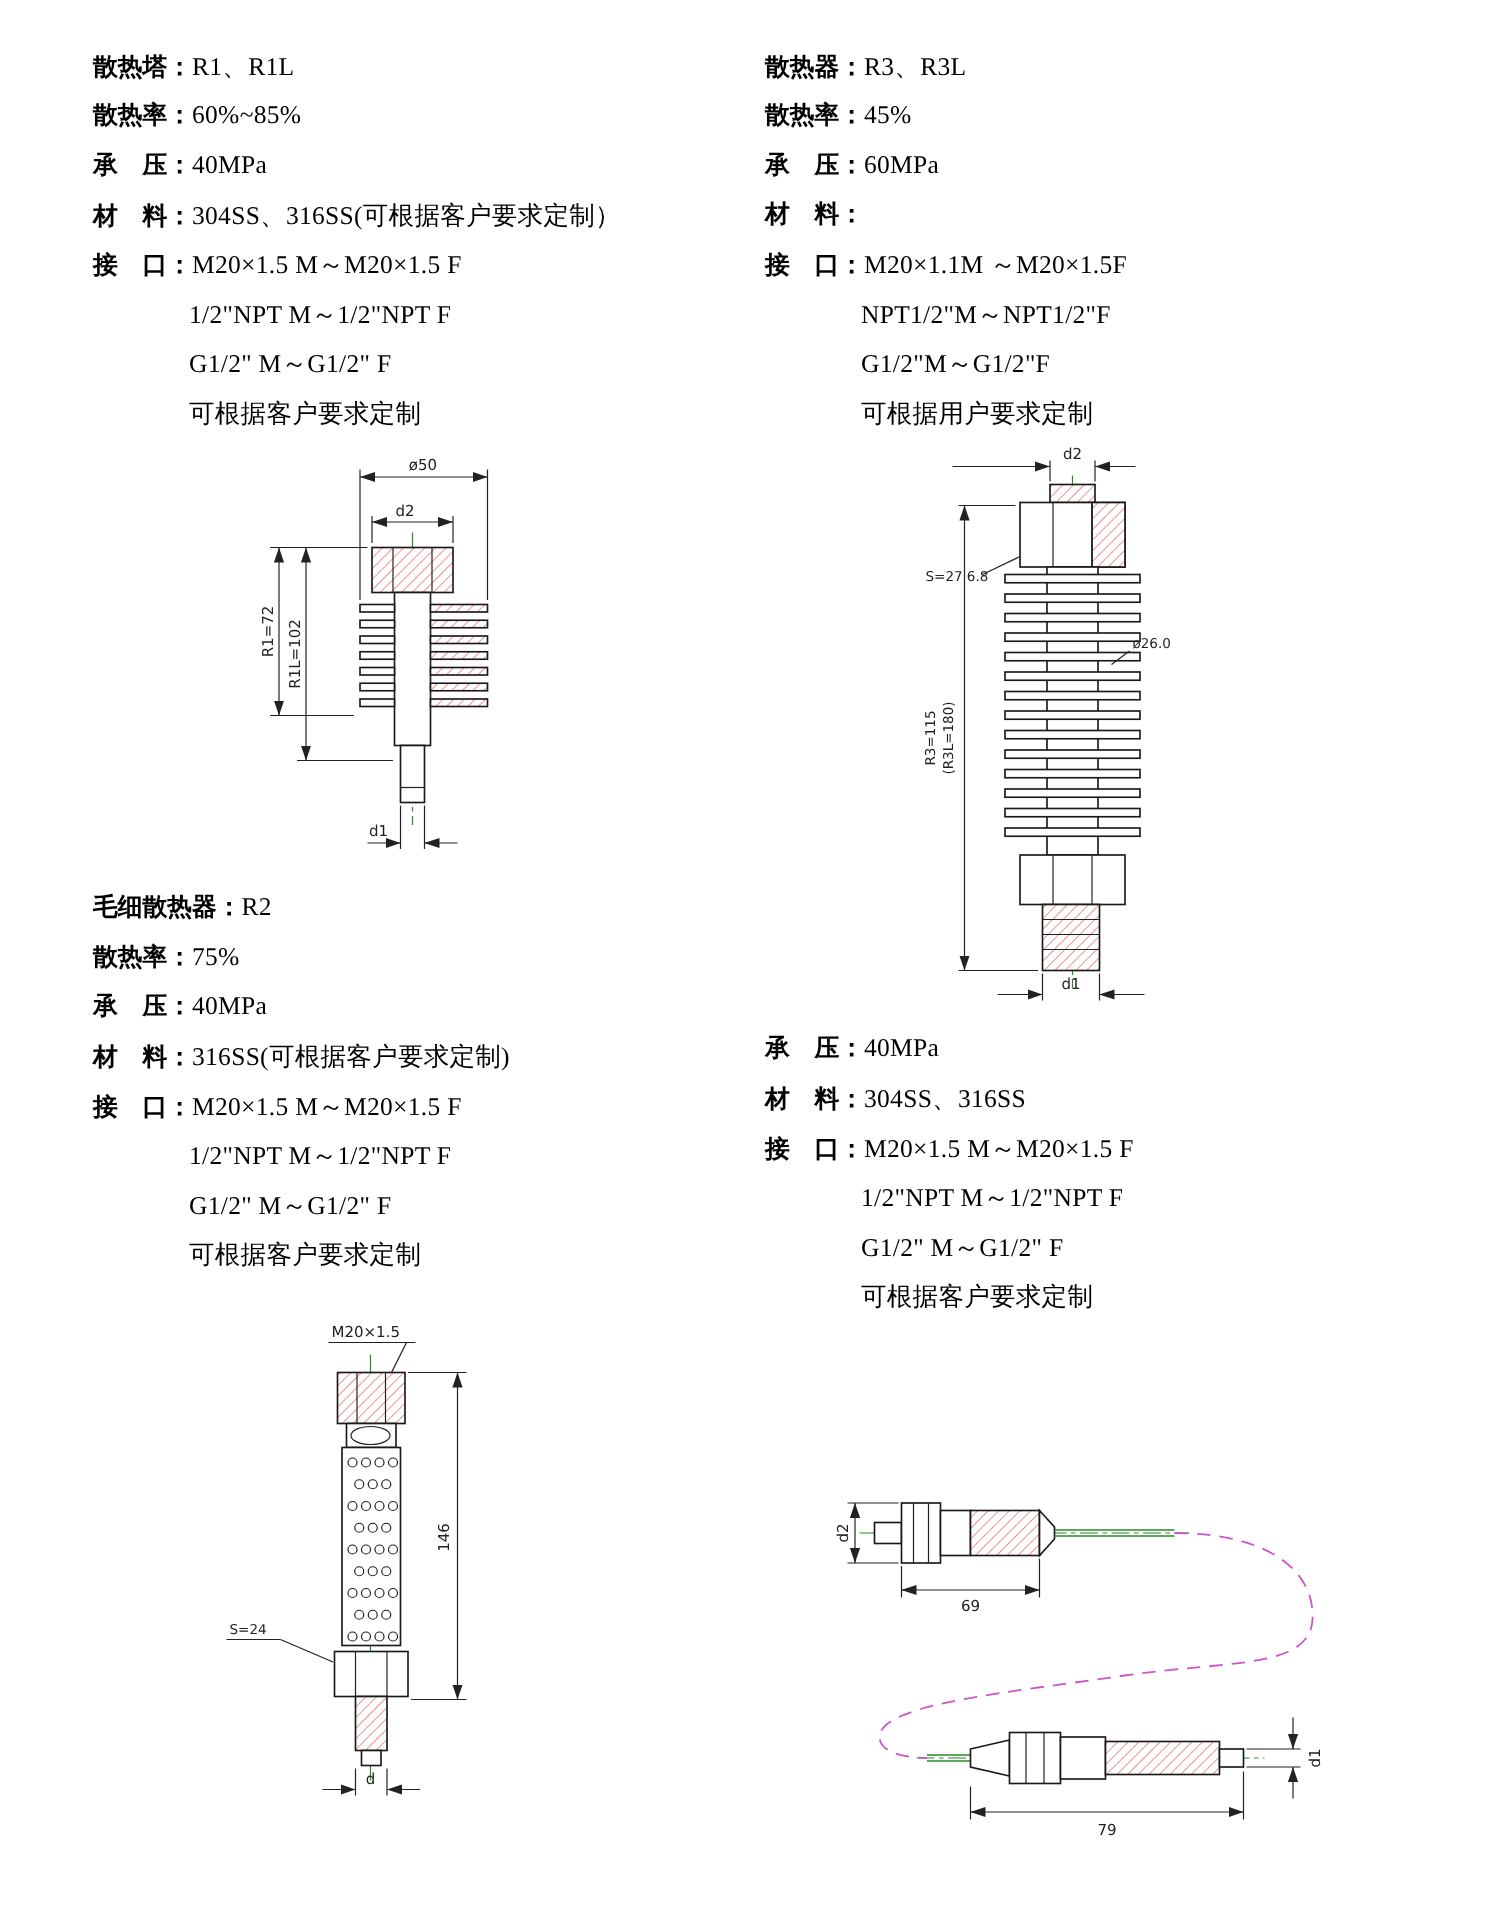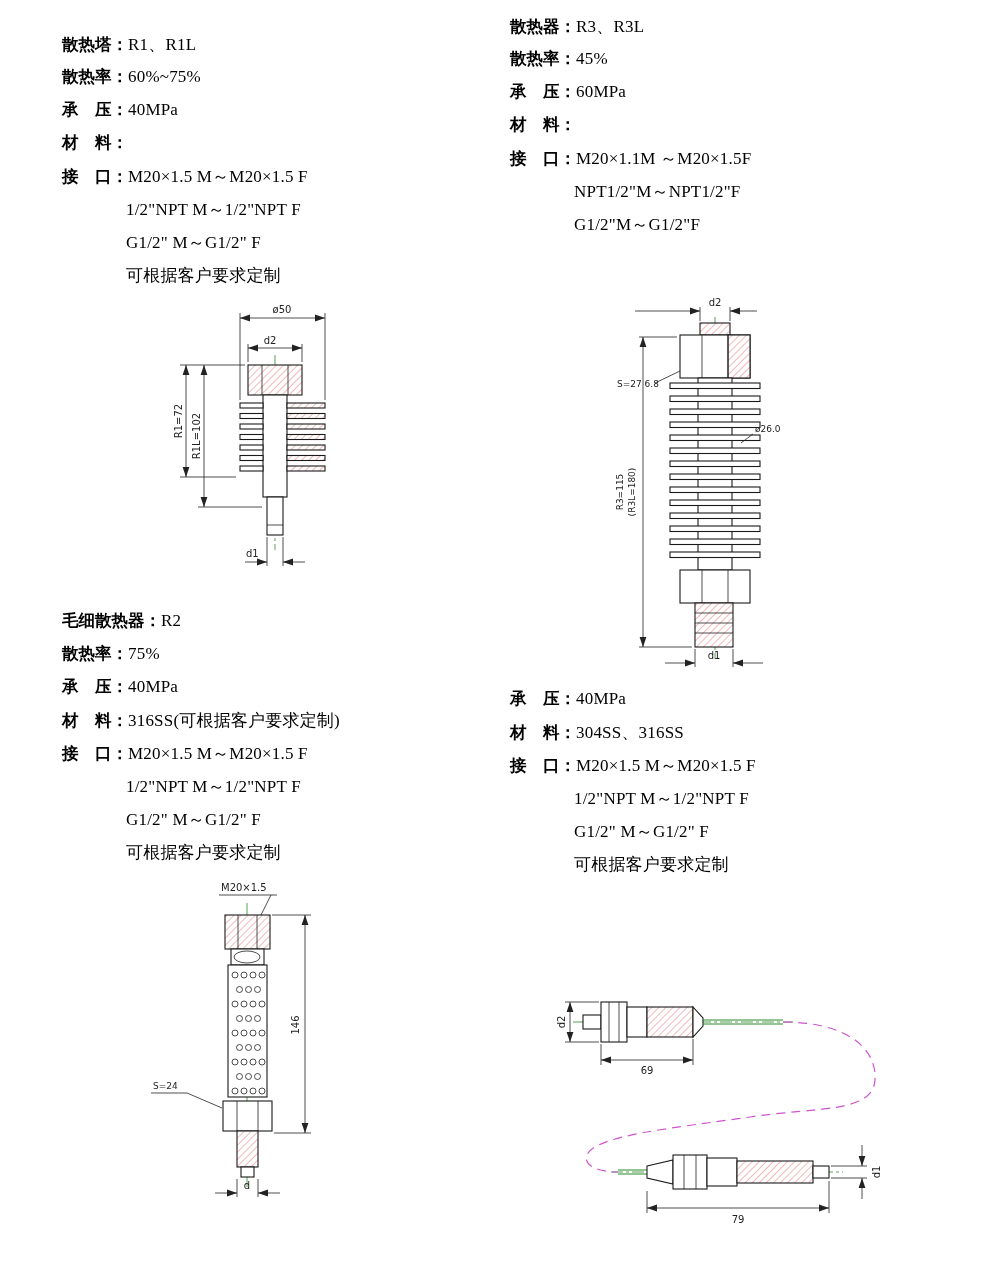--- a/index.html
+++ b/index.html
@@ -28,39 +28,40 @@
 </head>
 <body>
 
 <section class="spec" style="left:62px; top:33px; width:430px;">
   <div class="row">
     <span class="lab">散热塔：</span>
     <span class="val">R1、R1L</span>
   </div>
   <div class="row">
     <span class="lab">散热率：</span>
-    <span class="val">60%~75%</span>
+    <span class="val">60%~85%</span>
   </div>
   <div class="row">
     <span class="lab">承　压：</span>
     <span class="val">40MPa</span>
   </div>
   <div class="row">
     <span class="lab">材　料：</span>
+    <span class="val">304SS、316SS(可根据客户要求定制）</span>
   </div>
   <div class="row">
     <span class="lab">接　口：</span>
     <span class="val">M20×1.5 M～M20×1.5 F</span>
   </div>
   <div class="row cont"><span class="val">1/2"NPT M～1/2"NPT F</span></div>
   <div class="row cont"><span class="val">G1/2" M～G1/2" F</span></div>
   <div class="row cont"><span class="val">可根据客户要求定制</span></div>
 </section>
 
-<section class="spec" style="left:510px; top:15px; width:450px;">
+<section class="spec" style="left:510px; top:33px; width:450px;">
   <div class="row">
     <span class="lab">散热器：</span>
     <span class="val">R3、R3L</span>
   </div>
   <div class="row">
     <span class="lab">散热率：</span>
     <span class="val">45%</span>
   </div>
   <div class="row">
     <span class="lab">承　压：</span>
@@ -68,23 +69,24 @@
   </div>
   <div class="row">
     <span class="lab">材　料：</span>
   </div>
   <div class="row">
     <span class="lab">接　口：</span>
     <span class="val">M20×1.1M ～M20×1.5F</span>
   </div>
   <div class="row cont"><span class="val">NPT1/2"M～NPT1/2"F</span></div>
   <div class="row cont"><span class="val">G1/2"M～G1/2"F</span></div>
+  <div class="row cont"><span class="val">可根据用户要求定制</span></div>
 </section>
 
-<section class="spec" style="left:62px; top:610px; width:430px;text-align:right;">
+<section class="spec" style="left:62px; top:594px; width:430px;text-align:right;">
   <div class="row">
     <span class="lab">毛细散热器：</span>
     <span class="val">R2</span>
   </div>
   <div class="row">
     <span class="lab">散热率：</span>
     <span class="val">75%</span>
   </div>
   <div class="row">
     <span class="lab">承　压：</span>

